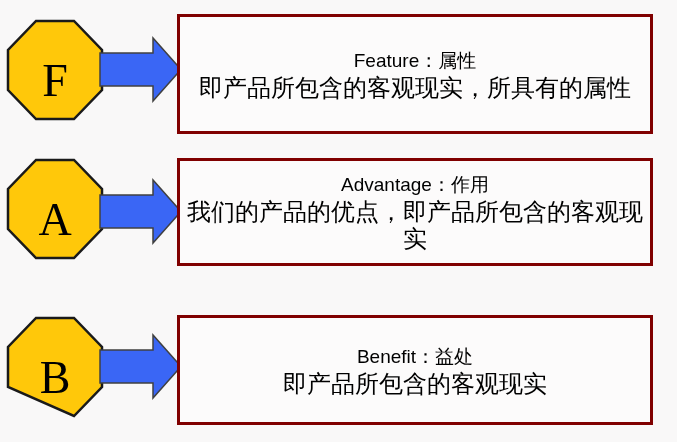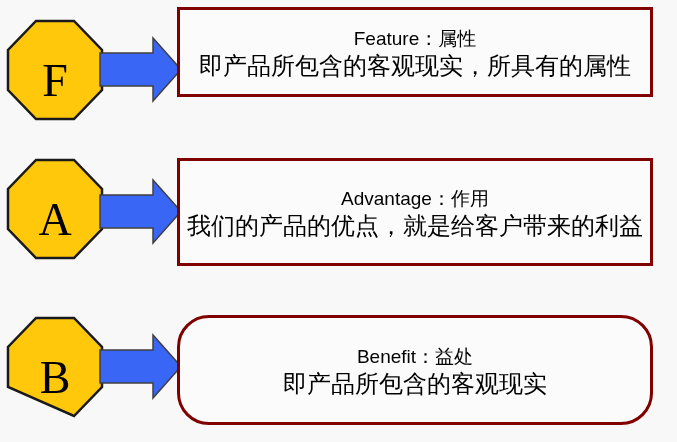--- a/index.html
+++ b/index.html
@@ -32,23 +32,23 @@
   .box{
     position:absolute;left:177px;width:476px;box-sizing:border-box;
     background:var(--box-background);
     border:3px solid var(--box-border);
     display:flex;flex-direction:column;align-items:center;justify-content:center;
     text-align:center;
   }
   .box .heading{font-size:19px;line-height:26px;}
   .box .desc{font-size:24px;line-height:27px;}
   
-  .oct-1{top:19px;}  .arrow-1{top:36px;left:99px;}  .box-1{top:7px;height:90px;}
+  .oct-1{top:19px;}  .arrow-1{top:36px;left:99px;}  .box-1{top:14px;height:120px;}
   .oct-2{top:158px;} .arrow-2{top:178px;left:99px;} .box-2{top:158px;height:108px;}
-  .oct-3{top:316px;} .arrow-3{top:333px;left:99px;} .box-3{top:315px;height:110px;border-radius:32px;}
+  .oct-3{top:316px;} .arrow-3{top:333px;left:99px;} .box-3{top:315px;height:110px;}
 </style>
 </head>
 <body>
 
 <div class="canvas">
 
   <svg class="octagon oct-1" viewBox="0 0 98 102">
     <polygon points="30,2 68,2 96,31 96,71 68,100 30,100 2,71 2,31"></polygon>
     <text x="49" y="77">F</text>
   </svg>
@@ -62,21 +62,21 @@
 
   <svg class="octagon oct-2" viewBox="0 0 98 102">
     <polygon points="30,2 68,2 96,31 96,71 68,100 30,100 2,71 2,31"></polygon>
     <text x="49" y="77">A</text>
   </svg>
   <svg class="arrow arrow-2" viewBox="0 0 83 67">
     <polygon points="1,17 54,17 54,2 82,33.5 54,65 54,50 1,50"></polygon>
   </svg>
   <div class="box box-2">
     <div class="heading">Advantage：作用</div>
-    <div class="desc">我们的产品的优点，就是给客户带来的利益</div>
+    <div class="desc">我们的产品的优点，即产品所包含的客观现实</div>
   </div>
 
   <svg class="octagon oct-3" viewBox="0 0 98 102">
     <polygon points="30,2 68,2 96,31 96,71 68,100 2,71 2,31 30,2 68,2"></polygon>
     <text x="49" y="77">B</text>
   </svg>
   <svg class="arrow arrow-3" viewBox="0 0 83 67">
     <polygon points="1,17 54,17 54,2 82,33.5 54,65 54,50 1,50"></polygon>
   </svg>
   <div class="box box-3">

